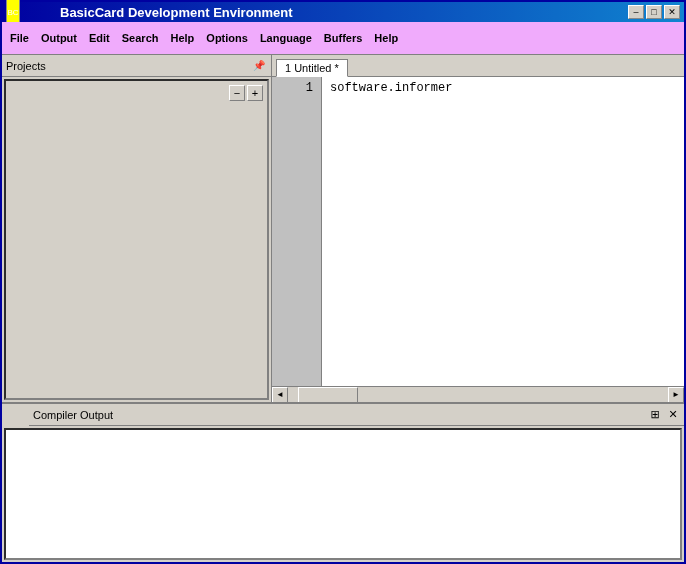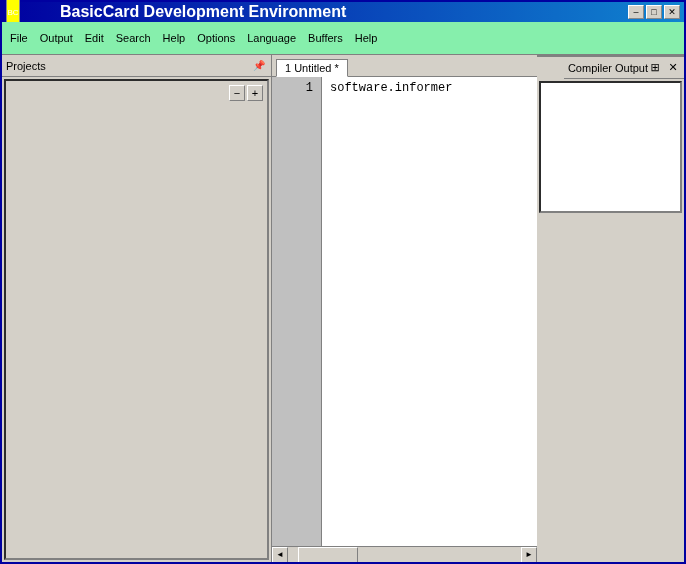--- a/index.html
+++ b/index.html
@@ -40,21 +40,21 @@
       border: 1px solid #888;
       flex-shrink: 0;
       display: flex;
       align-items: center;
       justify-content: center;
       font-size: 8px;
     }
 
     .title-bar-text {
       flex: 1;
-      font-size: 16px;
+      font-size: 13px;
       font-weight: bold;
       padding-left: 36px;
     }
 
     .title-bar-buttons {
       display: flex;
       gap: 2px;
     }
 
     .title-bar-btn {
@@ -71,42 +71,43 @@
       cursor: pointer;
       color: #000;
     }
 
     .title-bar-btn.close {
       background: #d4d0c8;
     }
 
     
     .menu-bar {
-      background: #86efac;
+      background: #f0abfc;
       height: 22px;
       display: flex;
       align-items: center;
       padding: 16px 2px;
       flex-shrink: 0;
       border-bottom: 1px solid #808080;
+      font-weight: bold;
     }
 
     .menu-item {
       padding: 2px 6px;
       cursor: pointer;
       font-size: 11px;
       height: 20px;
       display: flex;
       align-items: center;
     }
 
     
     .main-content {
       display: flex;
-      flex-direction: row;
+      flex-direction: column;
       flex: 1;
       overflow: hidden;
     }
 
     
     .top-area {
       display: flex;
       flex: 1;
       overflow: hidden;
     }

